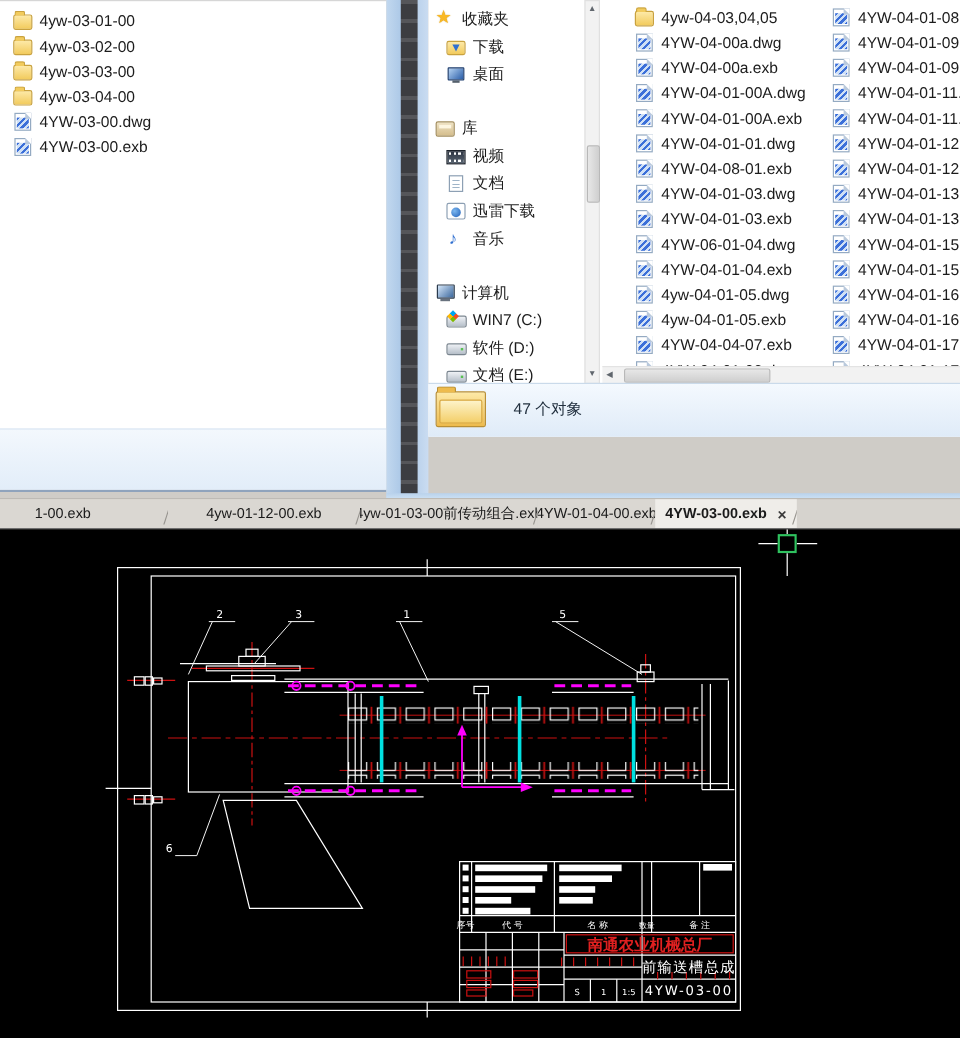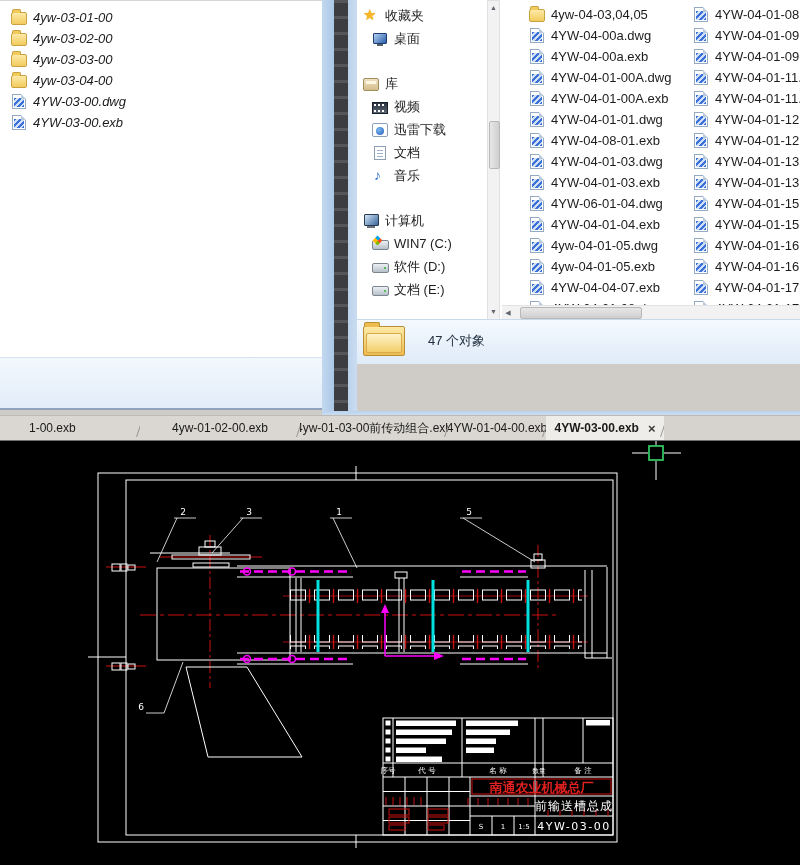--- a/index.html
+++ b/index.html
@@ -1,20 +1,20 @@
 <!DOCTYPE html>
 <html><head>
 <meta charset="utf-8">
 <style>
   html,body{margin:0;padding:0;width:800px;height:865px;overflow:hidden;
     background:#cfccc7;font-family:"Liberation Sans","DejaVu Sans",sans-serif;}
   .abs{position:absolute;}
   
   #left-window{left:0;top:0;width:322px;height:410px;background:#fff;
-    border-top:1px solid #d6d6d6;border-bottom:2px solid #8fa3bc;box-sizing:border-box;font-style:italic;}
+    border-top:1px solid #d6d6d6;border-bottom:2px solid #8fa3bc;box-sizing:border-box;}
   #left-list{position:absolute;left:0;top:6px;right:0;height:350px;}
   .frow{display:flex;align-items:center;height:21px;padding-left:11px;cursor:default;}
   .frow .lbl{font-size:13px;color:#1c1c1c;margin-left:6px;white-space:nowrap;}
   #left-status{position:absolute;left:0;bottom:0;right:0;height:50px;
     background:linear-gradient(180deg,#f3f8fd,#e2edf9);border-top:1px solid #d6e3f2;}
   #corner-chip{left:0;top:0;width:8px;height:15px;background:#10141c;}
   
   #mid-glass{left:322px;top:0;width:35px;height:421px;
     background:linear-gradient(90deg,#c2d8ef,#a9c6e6 40%,#cadcf1);}
   #toolstrip{left:12px;top:0;width:14px;height:421px;position:absolute;
@@ -155,39 +155,43 @@
   <div id="toolstrip"></div>
 </div>
 
 <div class="abs" id="right-window">
   <div id="sidebar">
       <div class="srow">
         <span class="ic ic-star"></span>
         <span class="lbl">收藏夹</span>
       </div>
       <div class="srow child">
+        <span class="ic ic-download"></span>
+        <span class="lbl">下载</span>
+      </div>
+      <div class="srow child">
         <span class="ic ic-desktop"></span>
         <span class="lbl">桌面</span>
       </div>
       <div class="sgap"></div>
       <div class="srow">
         <span class="ic ic-library"></span>
         <span class="lbl">库</span>
       </div>
       <div class="srow child">
         <span class="ic ic-video"></span>
         <span class="lbl">视频</span>
       </div>
       <div class="srow child">
+        <span class="ic ic-document"></span>
+        <span class="lbl">文档</span>
+      </div>
+      <div class="srow child">
         <span class="ic ic-thunder"></span>
         <span class="lbl">迅雷下载</span>
-      </div>
-      <div class="srow child">
-        <span class="ic ic-document"></span>
-        <span class="lbl">文档</span>
       </div>
       <div class="srow child">
         <span class="ic ic-music"></span>
         <span class="lbl">音乐</span>
       </div>
       <div class="sgap"></div>
       <div class="srow">
         <span class="ic ic-computer"></span>
         <span class="lbl">计算机</span>
       </div>
@@ -348,21 +352,21 @@
     <div class="txt">47 个对象</div>
   </div>
 </div>
 <div class="abs" id="glass-bottom"></div>
 
 <div class="abs" id="tabbar">
     <div class="tab first" style="width: 140px; padding-left: 29px;">
       <span>1-00.exb</span>
     </div>
     <div class="tab" style="width: 160px;">
-      <span>4yw-01-02-00.exb</span>
+      <span>4yw-01-12-00.exb</span>
     </div>
     <div class="tab" style="width: 148px;">
       <span>4yw-01-03-00前传动组合.exb</span>
     </div>
     <div class="tab" style="width: 98px;">
       <span>4YW-01-04-00.exb</span>
     </div>
     <div class="tab active" style="width: 118px;">
       <span>4YW-03-00.exb</span>
       <span class="close">×</span>

